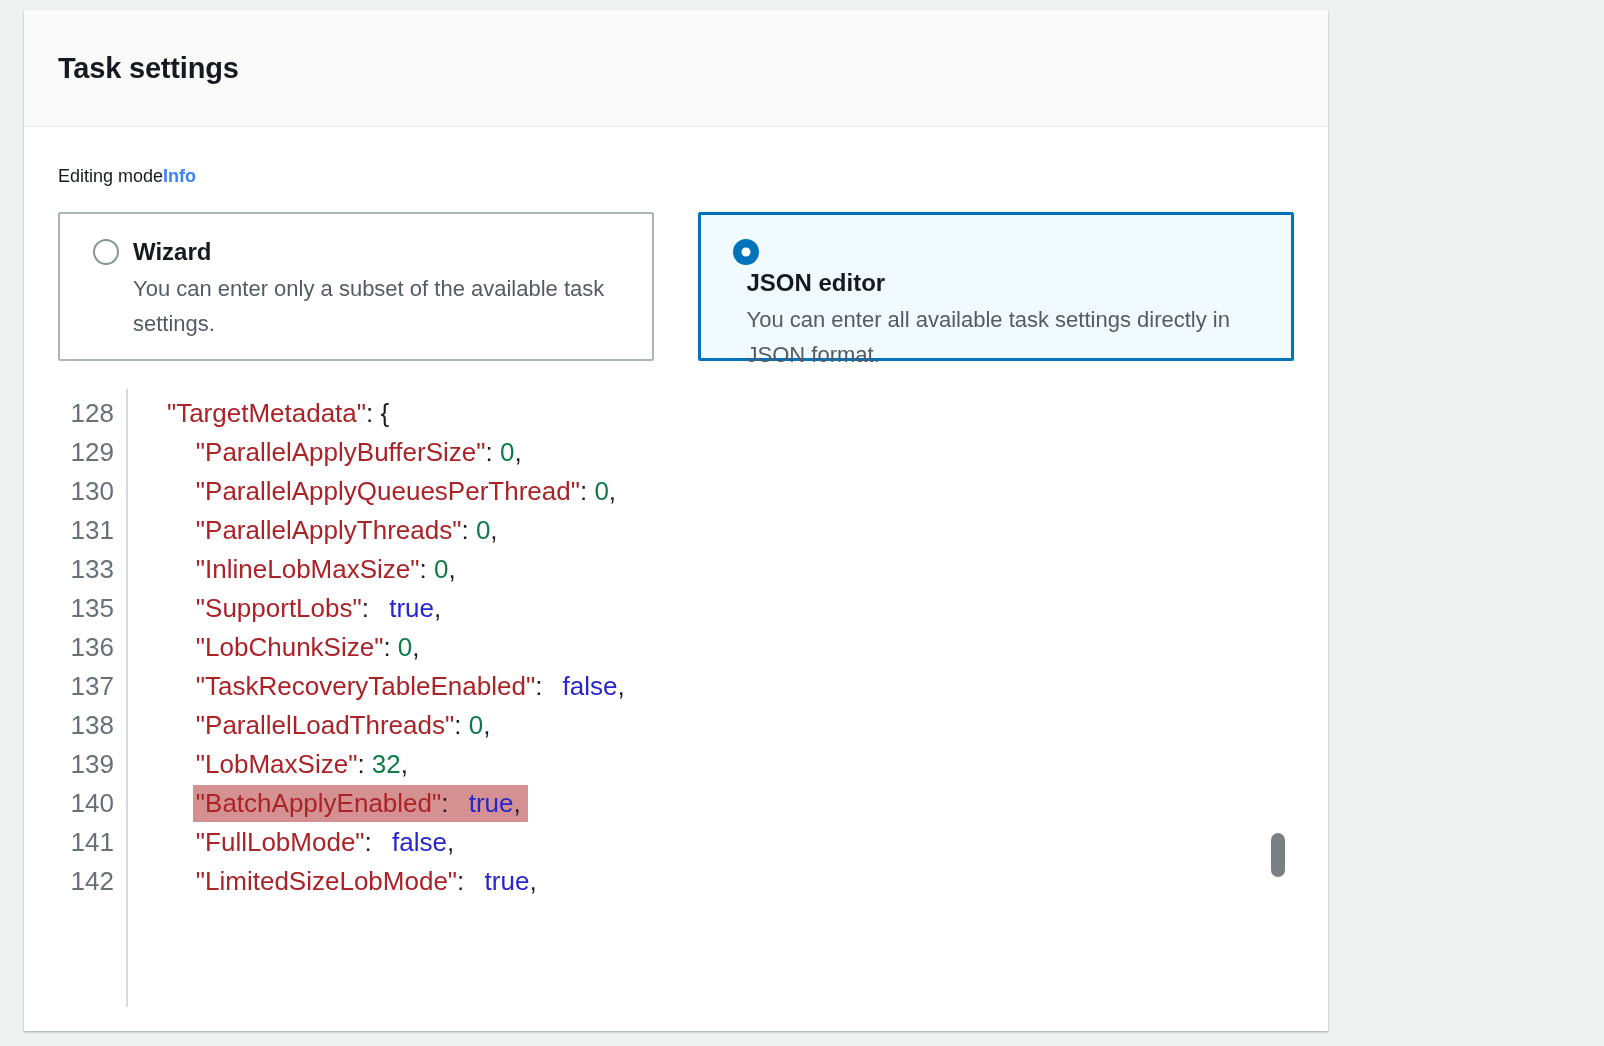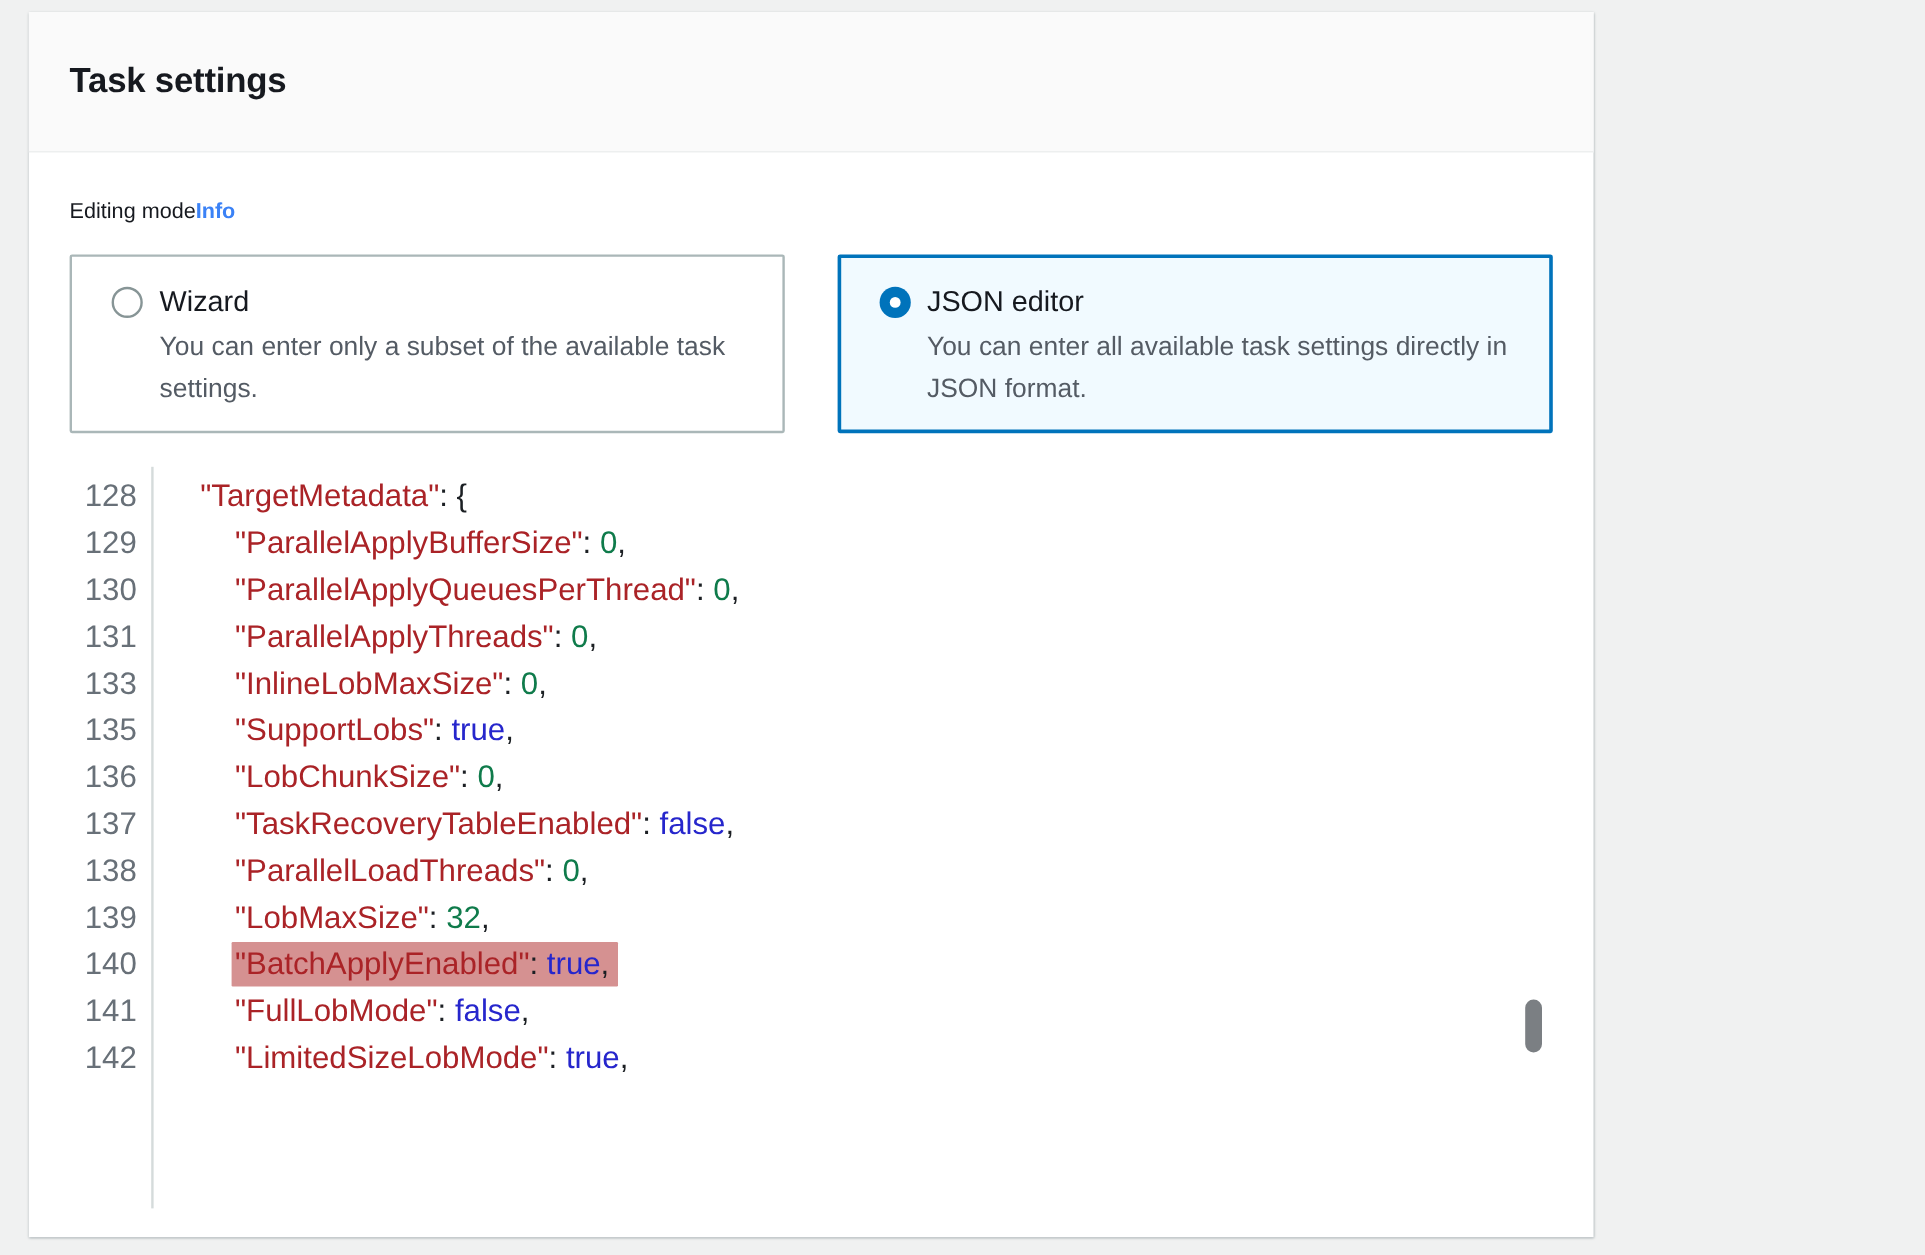--- a/index.html
+++ b/index.html
@@ -29,51 +29,51 @@
   .info-link{
     color:#3b82f6;font-weight:700;text-decoration:none;cursor:pointer;
   }
   .tiles{display:flex;gap:44px;}
   .tile{
     flex:1;height:149px;box-sizing:border-box;background:#fff;
     border:2px solid #aab7b8;border-radius:2px;cursor:pointer;
     display:flex;align-items:flex-start;padding:20px 20px 0 33px;
   }
   .tile.selected{
-    border:3px solid #0073bb;background:#f1faff;padding:19px 20px 0 32px;
+    border:3px solid #0073bb;background:#f1faff;padding:19px 20px 0 32px;flex-direction:column;
   }
   .radio{
     width:26px;height:26px;border-radius:50%;box-sizing:border-box;
     border:2px solid #879596;background:#fff;flex:none;margin-top:5px;
   }
   .radio.checked{border:none;background:#0073bb;position:relative;}
   .radio.checked::after{
     content:'';position:absolute;left:50%;top:50%;transform:translate(-50%,-50%);
     width:9px;height:9px;border-radius:50%;background:#fff;
   }
   .tile-text{margin-left:14px;}
-  .tile-title{font-size:24px;line-height:36px;color:#16191f;font-weight:400;}
+  .tile-title{font-size:24px;line-height:36px;color:#16191f;font-weight:700;}
   .tile-desc{font-size:22px;line-height:35px;color:#545b64;margin-top:1px;max-width:630px;}
   .editor{
     position:relative;margin-top:33px;height:620px;
     font-family:Liberation Sans, sans-serif;
     font-size:26px;
   }
   .editor::before{
     content:'';position:absolute;left:68px;top:-5px;width:2px;height:618px;
     background:#d5dbdb;
   }
   .code-line{display:flex;height:39px;align-items:center;}
   .gutter{
     width:56px;padding-right:12px;text-align:right;color:#687078;flex:none;
   }
   .code{white-space:pre;color:#1b1f23;}
   .tok-string{color:#aa2327;}
   .tok-number{color:#0f7b4b;}
-  .tok-boolean{color:#2626cc;}
+  .tok-boolean{color:#2626cc;margin-left:13px;}
   .tok-punct{color:#1b1f23;}
   .hl{
     background:#d59191;display:inline-block;
     padding:3px 7px 3px 3px;margin-left:-3px;border-radius:1px;
   }
   .scroll-thumb{
     position:absolute;right:43px;top:823px;width:14px;height:44px;
     background:#7b7f83;border-radius:7px;cursor:pointer;
   }
 </style>

